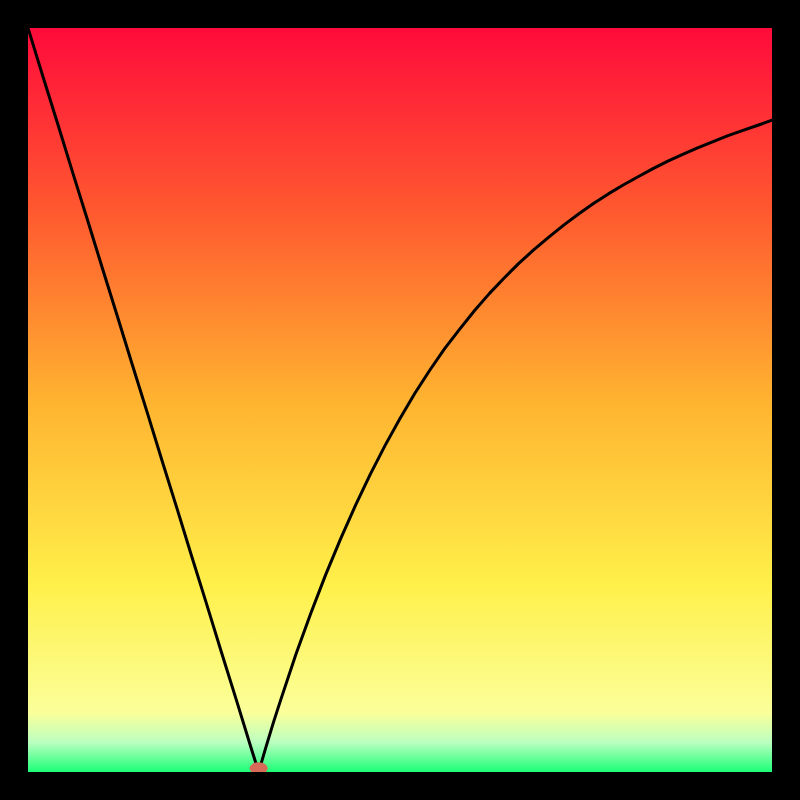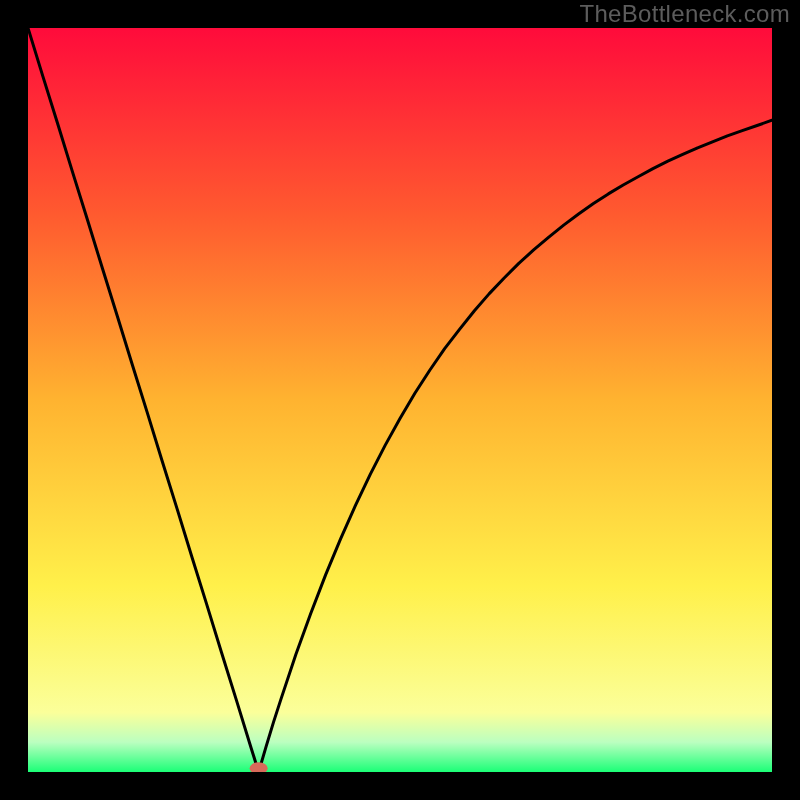--- a/index.html
+++ b/index.html
@@ -34,21 +34,20 @@
     height: 744px;
   }
   svg {
     display: block;
   }
 </style>
 </head>
 <body>
 
 <div class="frame">
-  <div class="watermark">TheBottleneck.com</div>
   <div class="plot">
     <svg id="chart-svg" width="744" height="744" viewBox="0 0 744 744" preserveAspectRatio="none">
       <defs>
         <linearGradient id="bg-grad" x1="0" y1="0" x2="0" y2="1">
             <stop offset="0%" stop-color="#ff0b3b"></stop>
             <stop offset="25%" stop-color="#ff5a2f"></stop>
             <stop offset="50%" stop-color="#ffb330"></stop>
             <stop offset="75%" stop-color="#fff04a"></stop>
             <stop offset="92%" stop-color="#fbff9a"></stop>
             <stop offset="96%" stop-color="#bbffc0"></stop>

